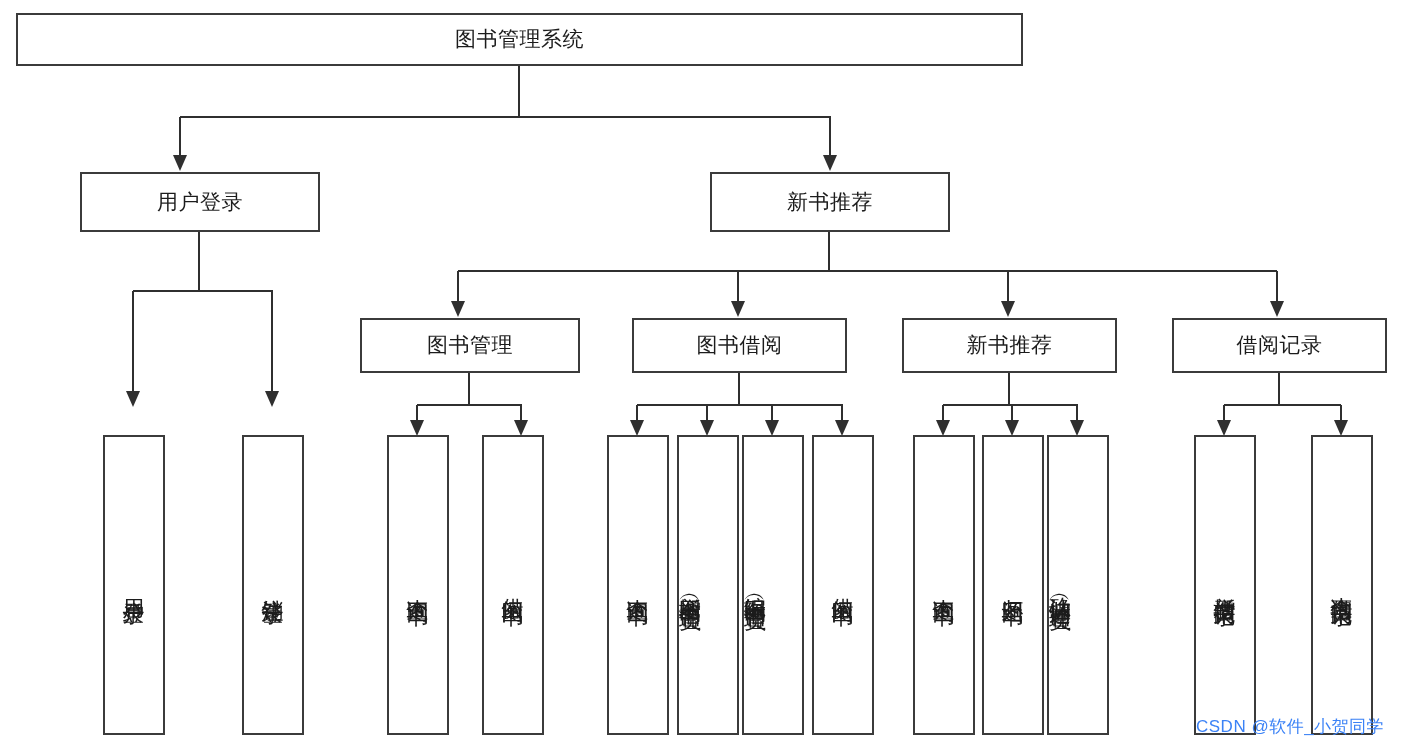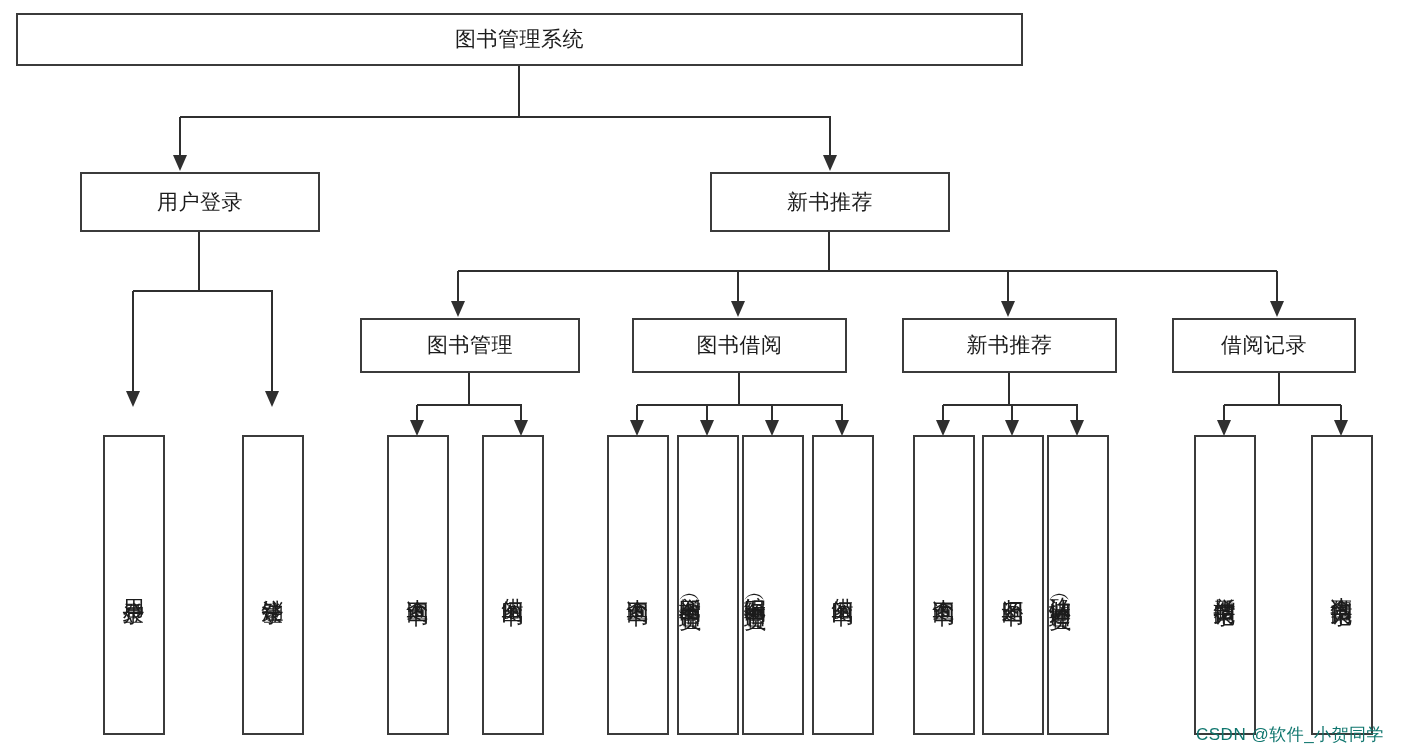--- a/index.html
+++ b/index.html
@@ -72,25 +72,24 @@
     width: 0;
     height: 0;
     border-left: 7px solid transparent;
     border-right: 7px solid transparent;
     border-top: 16px solid #2f2f2f;
   }
   
   #watermark {
     position: absolute;
     font-size: 17px;
-    color: #0f766e;
+    color: #3b82f6;
     white-space: nowrap;
     letter-spacing: 0.5px;
     pointer-events: none;
-    margin-top: 8px;
   }
 </style>
 </head>
 <body>
 
 <div id="canvas">
 
   <div id="connectors">
       <div class="edge v" style="left: 518px; top: 66px; height: 52px;"></div>
       <div class="edge h" style="left: 180px; top: 116px; width: 651px;"></div>
@@ -162,21 +161,21 @@
   <div id="level3-layer">
       <div class="node" style="left: 360px; top: 318px; width: 220px; height: 55px;">
         <span class="label">图书管理</span>
       </div>
       <div class="node" style="left: 632px; top: 318px; width: 215px; height: 55px;">
         <span class="label">图书借阅</span>
       </div>
       <div class="node" style="left: 902px; top: 318px; width: 215px; height: 55px;">
         <span class="label">新书推荐</span>
       </div>
-      <div class="node" style="left: 1172px; top: 318px; width: 184px; height: 55px;">
+      <div class="node" style="left: 1172px; top: 318px; width: 215px; height: 55px;">
         <span class="label">借阅记录</span>
       </div>
     </div>
 
   <div id="leaf-layer">
       <div class="node vertical v-center" style="left: 103px; top: 435px; width: 62px; height: 300px;">
         <span class="label">用户登录</span>
       </div>
       <div class="node vertical v-center" style="left: 242px; top: 435px; width: 62px; height: 300px;">
         <span class="label">注销登录</span>

